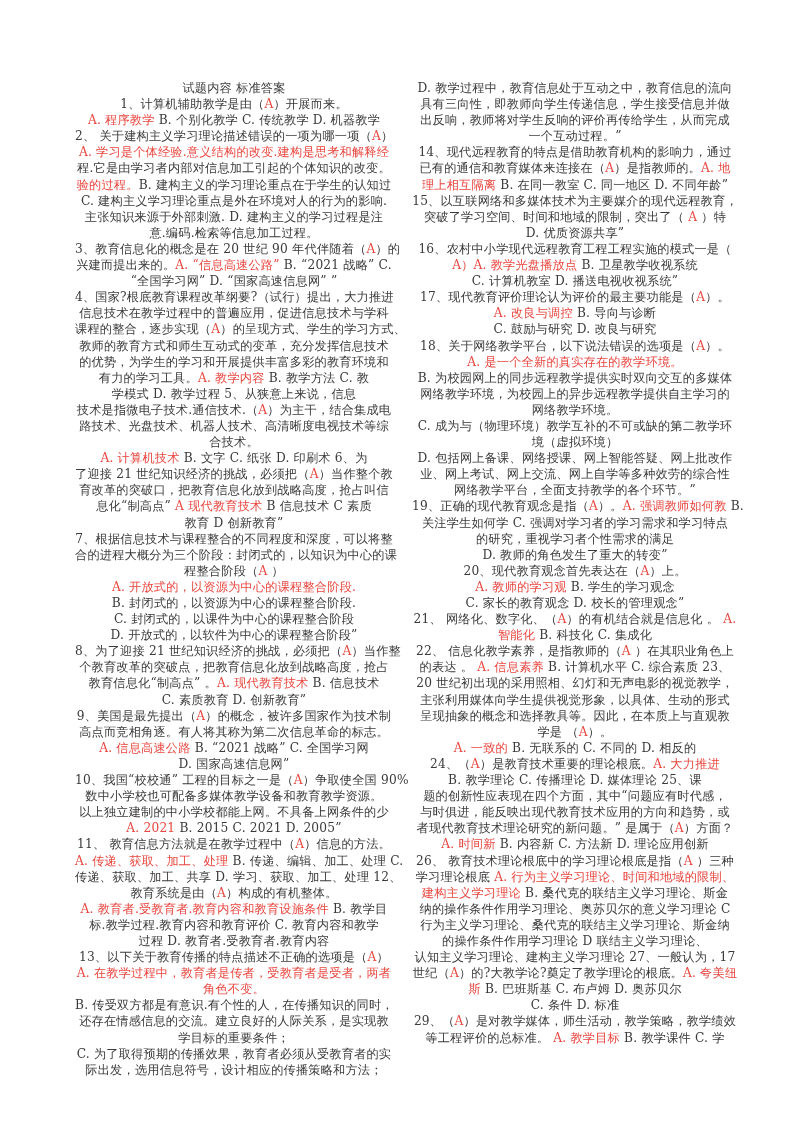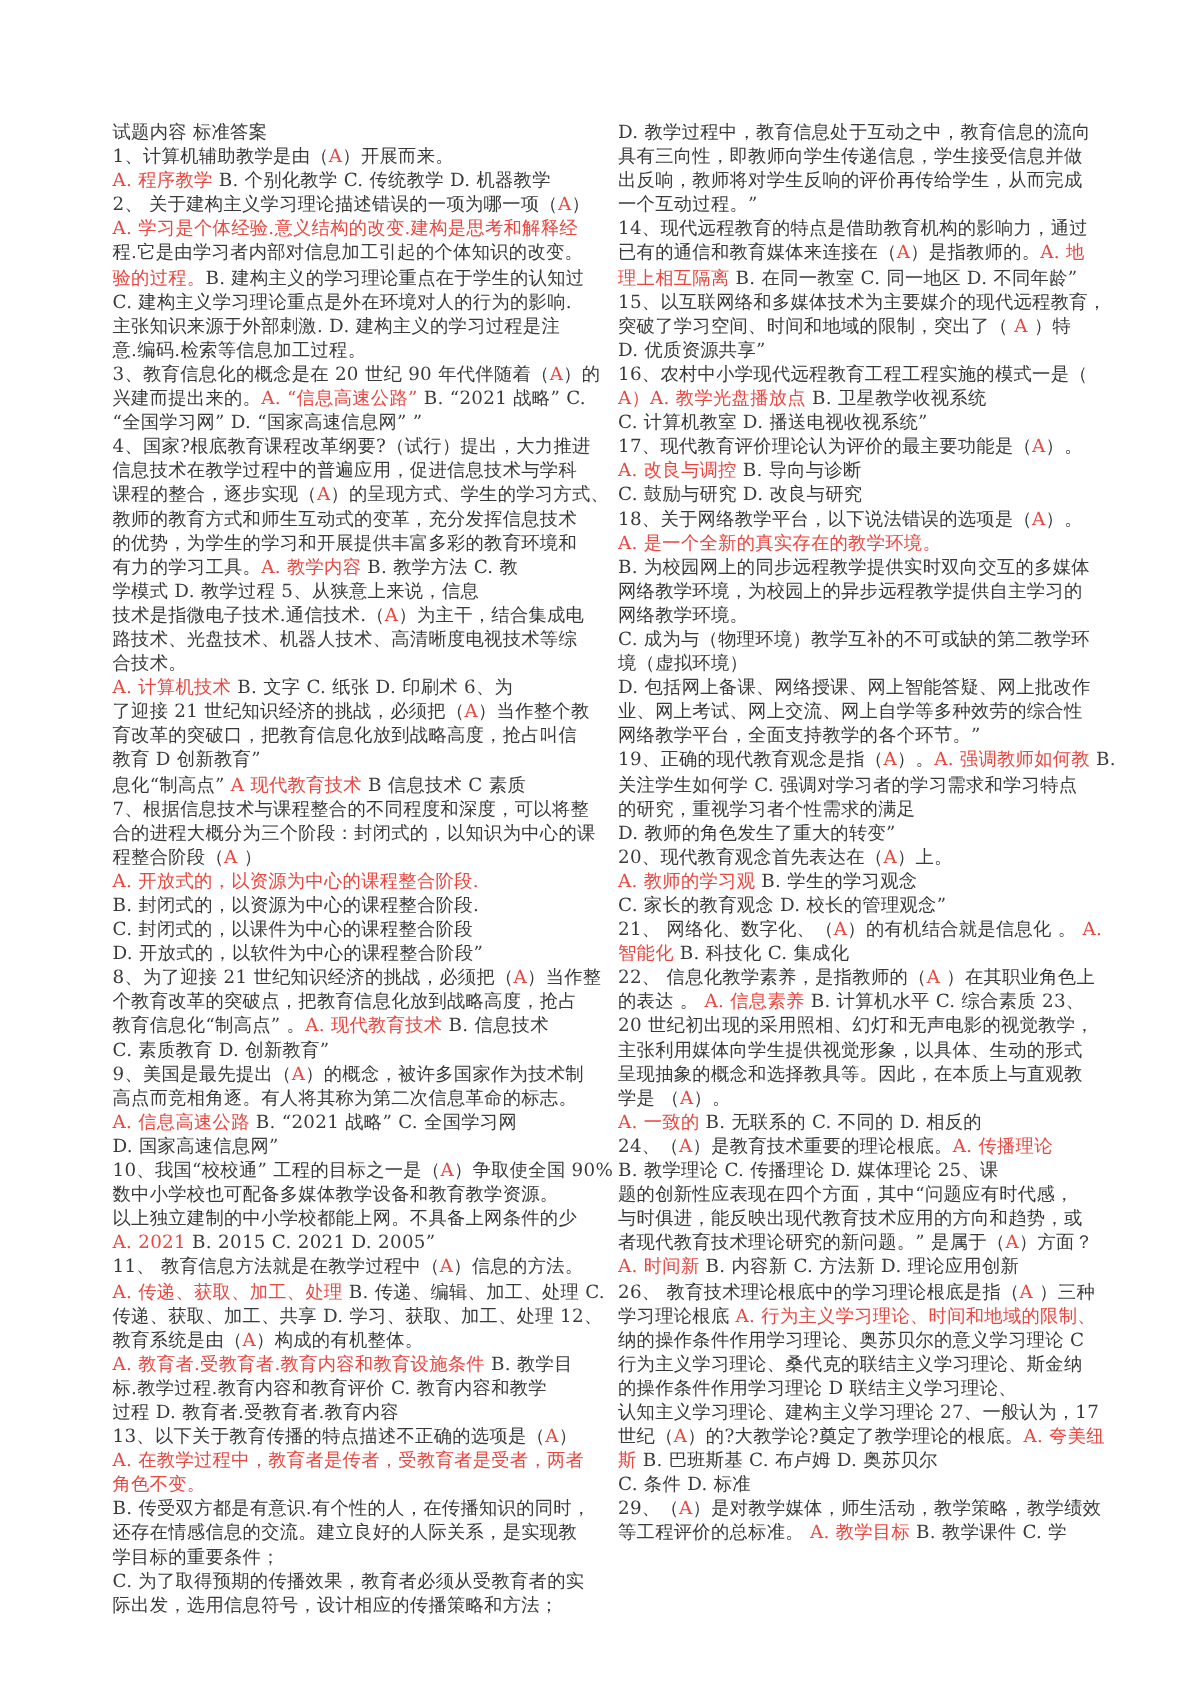--- a/index.html
+++ b/index.html
@@ -1,19 +1,19 @@
 <!DOCTYPE html>
 <html><head>
 <meta charset="utf-8">
 <style>
   html, body { margin:0; padding:0; background:#ffffff; }
   body { width:800px; height:1131px; position:relative; overflow:hidden;
          font-family:"DejaVu Serif", "Liberation Serif", serif; color:#333333; }
   .page { position:absolute; left:0; top:0; width:800px; height:1131px; background:#fff; }
-  .col { position:absolute; top:80px; font-size:12.2px; line-height:16.1px; letter-spacing:0.2px; }
+  .col { position:absolute; top:80px; font-size:12.2px; line-height:16.1px; letter-spacing:0.2px;text-align:center; }
   .col.left { left:75px; width:318px; }
   .col.right { left:412px; width:326px; }
   .line { white-space:nowrap; height:16.1px; overflow:visible; }
   .seg.red { color:#e8463f; }
   .seg.black { color:#3a3a3a; }
 </style>
 </head>
 <body>
 
 <div class="page">
@@ -37,22 +37,22 @@
       <div class="line"><span class="seg black">教师的教育方式和师生互动式的变革，充分发挥信息技术</span></div>
       <div class="line"><span class="seg black">的优势，为学生的学习和开展提供丰富多彩的教育环境和</span></div>
       <div class="line"><span class="seg black">有力的学习工具。</span><span class="seg red">A. 教学内容</span><span class="seg black">      B. 教学方法      C. 教</span></div>
       <div class="line"><span class="seg black">学模式      D. 教学过程            5、从狭意上来说，信息</span></div>
       <div class="line"><span class="seg black">技术是指微电子技术.通信技术.（</span><span class="seg red">A</span><span class="seg black">）为主干，结合集成电</span></div>
       <div class="line"><span class="seg black">路技术、光盘技术、机器人技术、高清晰度电视技术等综</span></div>
       <div class="line"><span class="seg black">合技术。</span></div>
       <div class="line"><span class="seg red">A. 计算机技术</span><span class="seg black">    B. 文字     C. 纸张    D. 印刷术     6、为</span></div>
       <div class="line"><span class="seg black">了迎接 21 世纪知识经济的挑战，必须把（</span><span class="seg red">A</span><span class="seg black">）当作整个教</span></div>
       <div class="line"><span class="seg black">育改革的突破口，把教育信息化放到战略高度，抢占叫信</span></div>
+      <div class="line"><span class="seg black">息化“制高点” </span><span class="seg red">A 现代教育技术</span><span class="seg black">      B 信息技术    C 素质</span></div>
       <div class="line"><span class="seg black">教育  D 创新教育”</span></div>
-      <div class="line"><span class="seg black">息化“制高点” </span><span class="seg red">A 现代教育技术</span><span class="seg black">      B 信息技术    C 素质</span></div>
       <div class="line"><span class="seg black">7、根据信息技术与课程整合的不同程度和深度，可以将整</span></div>
       <div class="line"><span class="seg black">合的进程大概分为三个阶段：封闭式的，以知识为中心的课</span></div>
       <div class="line"><span class="seg black">程整合阶段（</span><span class="seg red">A</span><span class="seg black">  ）</span></div>
       <div class="line"><span class="seg red">A. 开放式的，以资源为中心的课程整合阶段.</span></div>
       <div class="line"><span class="seg black">B. 封闭式的，以资源为中心的课程整合阶段.</span></div>
       <div class="line"><span class="seg black">C. 封闭式的，以课件为中心的课程整合阶段</span></div>
       <div class="line"><span class="seg black">D. 开放式的，以软件为中心的课程整合阶段”</span></div>
       <div class="line"><span class="seg black">8、为了迎接 21 世纪知识经济的挑战，必须把（</span><span class="seg red">A</span><span class="seg black">）当作整</span></div>
       <div class="line"><span class="seg black">个教育改革的突破点，把教育信息化放到战略高度，抢占</span></div>
       <div class="line"><span class="seg black">教育信息化“制高点” 。</span><span class="seg red">A.  现代教育技术</span><span class="seg black"> B. 信息技术</span></div>
@@ -117,28 +117,29 @@
       <div class="line"><span class="seg black">C. 家长的教育观念 D. 校长的管理观念”</span></div>
       <div class="line"><span class="seg black">21、 网络化、数字化、（</span><span class="seg red">A</span><span class="seg black">）的有机结合就是信息化  。        </span><span class="seg red">A.</span></div>
       <div class="line"><span class="seg red">智能化</span><span class="seg black">   B. 科技化   C. 集成化</span></div>
       <div class="line"><span class="seg black">22、 信息化教学素养，是指教师的（</span><span class="seg red">A</span><span class="seg black">  ）在其职业角色上</span></div>
       <div class="line"><span class="seg black">的表达  。  </span><span class="seg red">A. 信息素养</span><span class="seg black">    B. 计算机水平   C. 综合素质 23、</span></div>
       <div class="line"><span class="seg black">20 世纪初出现的采用照相、幻灯和无声电影的视觉教学，</span></div>
       <div class="line"><span class="seg black">主张利用媒体向学生提供视觉形象，以具体、生动的形式</span></div>
       <div class="line"><span class="seg black">呈现抽象的概念和选择教具等。因此，在本质上与直观教</span></div>
       <div class="line"><span class="seg black">学是  （</span><span class="seg red">A</span><span class="seg black">）。</span></div>
       <div class="line"><span class="seg black"> </span><span class="seg red">A.  一致的</span><span class="seg black">   B.  无联系的   C.  不同的   D.  相反的</span></div>
-      <div class="line"><span class="seg black">24、（</span><span class="seg red">A</span><span class="seg black">）是教育技术重要的理论根底。</span><span class="seg red">A. 传播理论</span></div>
+      <div class="line"><span class="seg black">24、（</span><span class="seg red">A</span><span class="seg black">）是教育技术重要的理论根底。</span><span class="seg red">A. 大力推进</span></div>
       <div class="line"><span class="seg black">B. 教学理论   C. 传播理论   D. 媒体理论                25、课</span></div>
       <div class="line"><span class="seg black">题的创新性应表现在四个方面，其中“问题应有时代感，</span></div>
       <div class="line"><span class="seg black">与时俱进，能反映出现代教育技术应用的方向和趋势，或</span></div>
       <div class="line"><span class="seg black">者现代教育技术理论研究的新问题。” 是属于（</span><span class="seg red">A</span><span class="seg black">）方面？</span></div>
       <div class="line"><span class="seg red">A. 时间新</span><span class="seg black"> B. 内容新   C. 方法新 D. 理论应用创新</span></div>
       <div class="line"><span class="seg black">26、 教育技术理论根底中的学习理论根底是指（</span><span class="seg red">A</span><span class="seg black">  ）三种</span></div>
       <div class="line"><span class="seg black">学习理论根底   </span><span class="seg red">A. 行为主义学习理论、时间和地域的限制、</span></div>
+      <div class="line"><span class="seg red">建构主义学习理论</span><span class="seg black">   B. 桑代克的联结主义学习理论、斯金</span></div>
       <div class="line"><span class="seg black">纳的操作条件作用学习理论、奥苏贝尔的意义学习理论 C</span></div>
       <div class="line"><span class="seg black">行为主义学习理论、桑代克的联结主义学习理论、斯金纳</span></div>
       <div class="line"><span class="seg black">的操作条件作用学习理论            D 联结主义学习理论、</span></div>
       <div class="line"><span class="seg black">认知主义学习理论、建构主义学习理论 27、一般认为，17</span></div>
       <div class="line"><span class="seg black">世纪（</span><span class="seg red">A</span><span class="seg black">）的?大教学论?奠定了教学理论的根底。</span><span class="seg red">A. 夸美纽</span></div>
       <div class="line"><span class="seg red">斯</span><span class="seg black"> B. 巴班斯基 C. 布卢姆             D. 奥苏贝尔</span></div>
       <div class="line"><span class="seg black">C. 条件 D. 标准</span></div>
       <div class="line"><span class="seg black">29、（</span><span class="seg red">A</span><span class="seg black">）是对教学媒体，师生活动，教学策略，教学绩效</span></div>
       <div class="line"><span class="seg black">等工程评价的总标准。   </span><span class="seg red">A.  教学目标</span><span class="seg black"> B.  教学课件 C.  学</span></div>
     </div>

